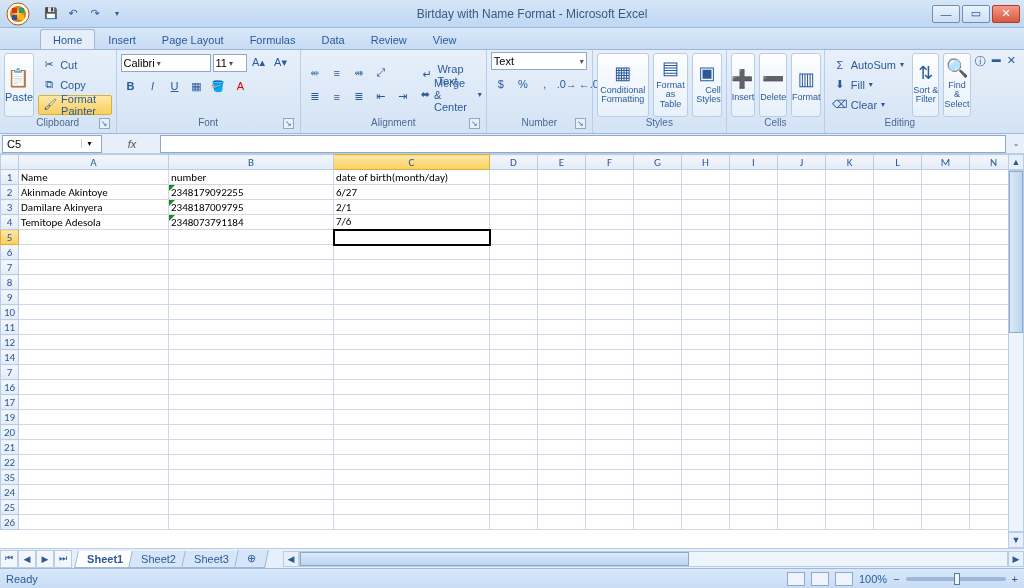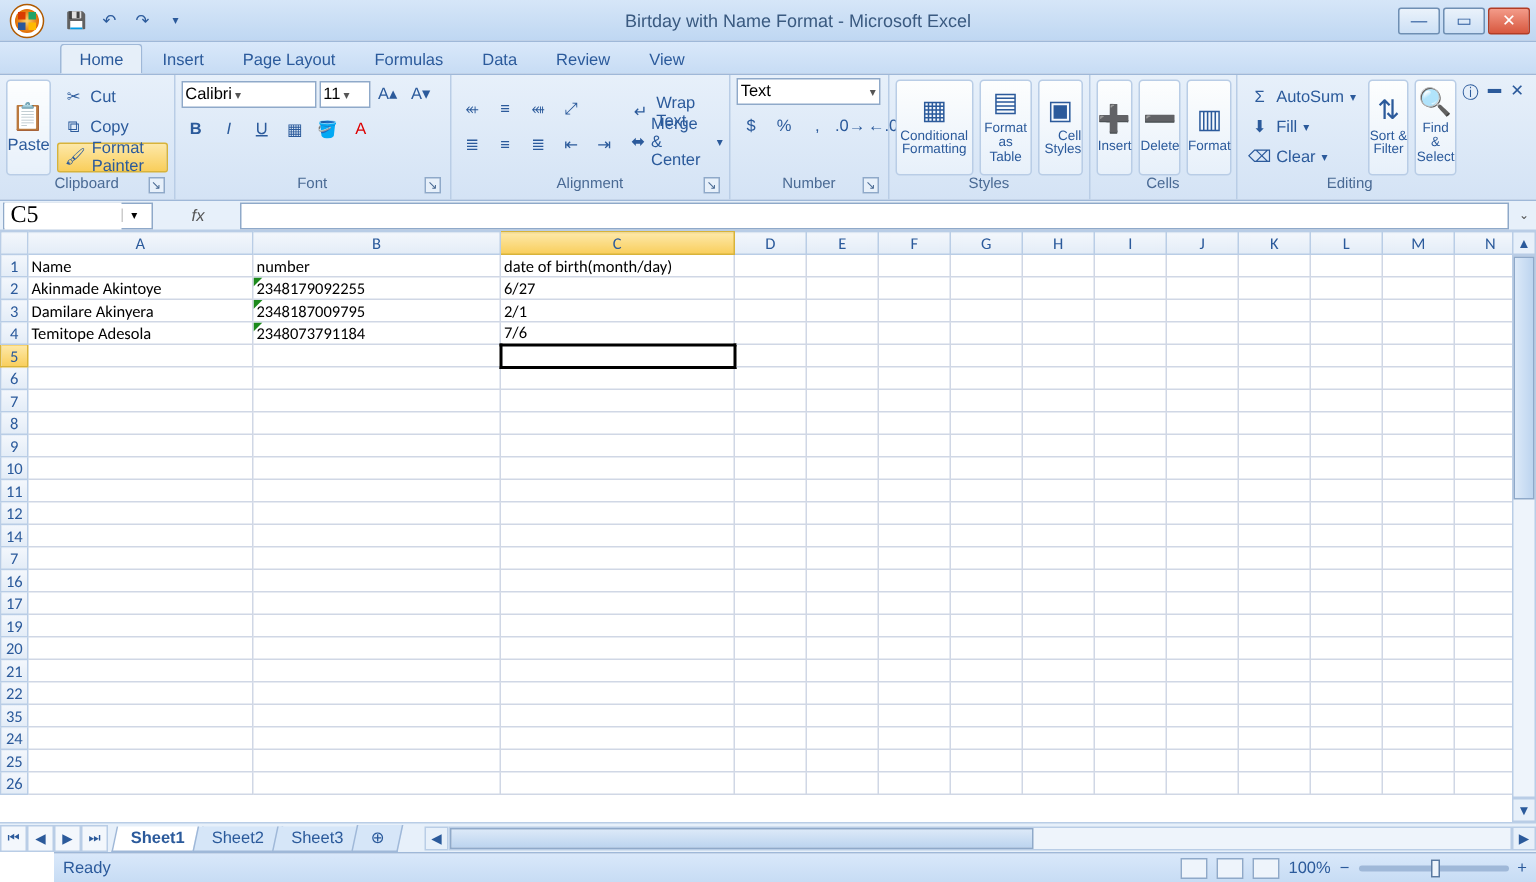--- a/index.html
+++ b/index.html
@@ -35,21 +35,21 @@
   .row { display:flex; align-items:flex-end; gap:2px; }
   .combo { height:18px; border:1px solid #8fa9c9; background:#fff; display:flex; align-items:center; padding:0 2px; font-size:11px; }
   .combo .dd { margin-left:2px; font-size:8px; color:#555; }
   .sq { width:20px; height:20px; border:1px solid transparent; display:flex; align-items:center; justify-content:center; color:#2b5a9b; border-radius:2px; }
   .highlight { background:linear-gradient(#fde8a8,#f9ce5b); border:1px solid #d8b33a; border-radius:2px; }
   .help-min { margin-left:auto; display:flex; gap:6px; padding:4px 8px 0 0; align-self:flex-start; color:#2b5a9b;}
 
   
   .fbar { height: 20px; border-bottom:1px solid #b9cde6; display:flex; align-items:center; background:#e7f0fa; }
   .namebox { width:100px; border:1px solid #8fa9c9; background:#fff; height:18px; margin:0 2px; display:flex; align-items:center; }
-  .namebox input{ border:none; outline:none; width:78px; font-size:16px; padding:0 4px;font-family:Liberation Serif, serif;}
+  .namebox input{ border:none; outline:none; width:78px; font-size:11px; padding:0 4px;}
   .namebox .dd{ width:16px; text-align:center; font-size:8px; border-left:1px solid #ccc;}
   .fx { width:56px; display:flex; align-items:center; justify-content:center; gap:6px; color:#888; }
   .formula-input { flex:1; border:1px solid #8fa9c9; background:#fff; height:18px; margin-right:2px; }
 
   
   .grid-wrap { position:relative; height: calc(588px - 28px - 22px - 84px - 20px - 20px - 20px); overflow:hidden; background:#fff; }
   table { border-collapse:collapse; table-layout:fixed; }
   th, td { border:1px solid #d0d7e5; font-size:11px; font-family:Calibri, sans-serif; height:15px; padding:0 2px; text-align:left; white-space:nowrap; overflow:hidden; }
   th { background:linear-gradient(#f3f7fc,#e3ecf7); color:#2b5a9b; text-align:center; font-weight:normal; border-color:#b9cde6; }
   th.corner { background:linear-gradient(#f3f7fc,#e3ecf7); }
@@ -68,21 +68,21 @@
   .sheet-tabs { display:flex; align-items:flex-end; margin-left:4px;}
   .stab { padding:2px 10px; border:1px solid #9fb8d8; border-top:none; background:#d6e6f8; color:#2b5a9b; font-size:11px; transform:skewX(-12deg); margin-right:-4px;}
   .stab span{display:inline-block; transform:skewX(12deg);}
   .stab.active{ background:#fff; font-weight:bold; }
   .hscroll { flex:1; margin-left:20px; display:flex; align-items:center; }
   .hscroll .tr, .vscroll .tr { width:16px; height:16px; background:#e7f0fa; border:1px solid #b9cde6; display:flex; align-items:center; justify-content:center; font-size:9px; color:#2b5a9b;}
   .hscroll .track{ flex:1; height:16px; background:#eef4fb; border:1px solid #b9cde6; position:relative;}
   .hscroll .thumb{ position:absolute; left:0; top:0; bottom:0; width:55%; background:linear-gradient(#dce9f8,#bcd4ef); border:1px solid #8fa9c9;}
 
   
-  .status { height:20px; background:linear-gradient(#d9e8fa,#c7dcf4); border-top:1px solid #9fb8d8; display:flex; align-items:center; padding:0 6px; color:#2b5a9b; font-size:11px;margin-left:36px;}
+  .status { height:20px; background:linear-gradient(#d9e8fa,#c7dcf4); border-top:1px solid #9fb8d8; display:flex; align-items:center; padding:0 6px; color:#2b5a9b; font-size:11px;}
   .status .right{ margin-left:auto; display:flex; align-items:center; gap:6px;}
   .viewbtn{ width:18px; height:14px; border:1px solid #8fa9c9; background:#eef4fb;}
   .zoom-slider{ width:100px; height:4px; background:#9fb8d8; position:relative; border-radius:2px;}
   .zoom-slider .th{ position:absolute; left:48%; top:-4px; width:6px; height:12px; background:#eef4fb; border:1px solid #5a7aa2;}
 
   .vscroll { position:absolute; right:0; top:0; bottom:0; width:16px; display:flex; flex-direction:column;}
   .vscroll .track{ flex:1; background:#eef4fb; border:1px solid #b9cde6; position:relative;}
   .vscroll .thumb{ position:absolute; top:0; left:0; right:0; height:45%; background:linear-gradient(90deg,#dce9f8,#bcd4ef); border:1px solid #8fa9c9;}
 </style>
 </head>

